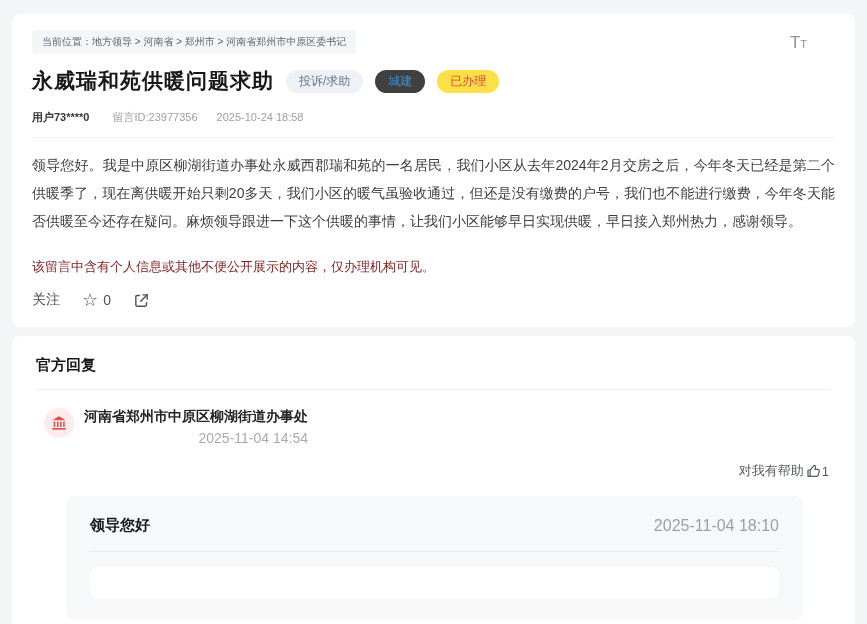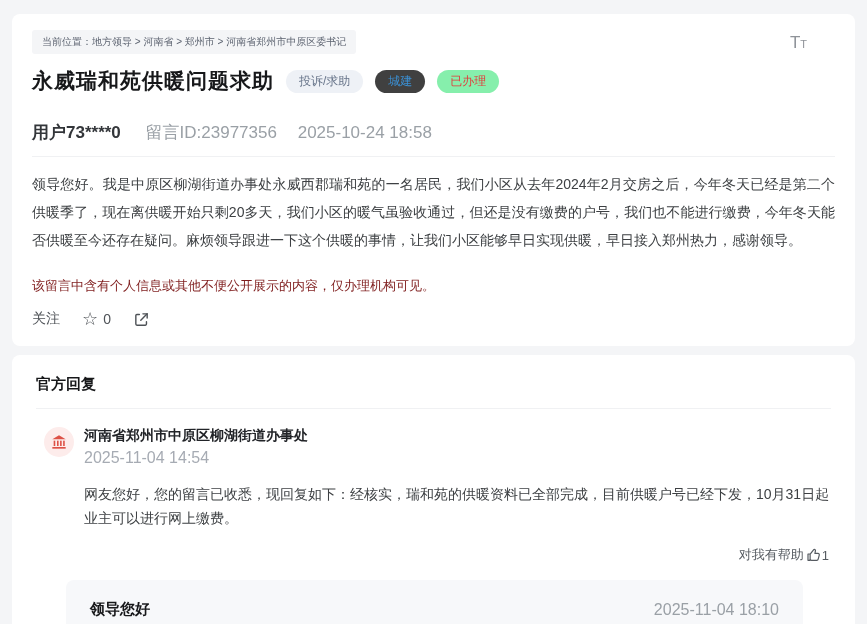--- a/index.html
+++ b/index.html
@@ -34,22 +34,22 @@
   .tag {
     display: inline-block;
     font-size: 12px;
     border-radius: 12px;
     padding: 3px 13px;
     margin-left: 12px;
     white-space: nowrap;
   }
   .tag-type   { background: #eef1f6; color: #68758a; }
   .tag-domain { background: #404040; color: #3b90d4; }
-  .tag-status { background: #86efac; color: #e23c3c; }
-  .meta-row { margin-top: 26px; font-size: 17px; color: #9aa0a6; }
+  .tag-status { background: #fde047; color: #e23c3c; }
+  .meta-row { margin-top: 15px; font-size: 11px; color: #9aa0a6; }
   .meta-row .author { color: #33363a; font-weight: 700; margin-right: 20px; }
   .meta-row .meta { margin-right: 16px; }
   .divider { border-bottom: 1px solid #f0f1f3; margin-top: 12px; }
   .body-text {
     margin-top: 13px;
     font-size: 14px;
     line-height: 28px;
     color: #3d4043;
     text-align: justify;
   }
@@ -75,21 +75,21 @@
   .org-icon {
     width: 30px; height: 30px;
     border-radius: 50%;
     background: #fdeceb;
     display: inline-flex;
     align-items: center;
     justify-content: center;
     flex: 0 0 30px;
   }
   .org-name { font-size: 14px; font-weight: 700; color: #222428; }
-  .reply-date { margin-top: 4px; font-size: 16px; color: #a6abb3; }
+  .reply-date { margin-top: 4px; font-size: 14px; color: #a6abb3; text-align: right; }
   .reply-text {
     margin: 15px 24px 0 72px;
     font-size: 14px;
     line-height: 24px;
     color: #3d4043;
   }
   .helpful-row {
     margin-top: 16px;
     padding-right: 26px;
     display: flex;
@@ -177,21 +177,20 @@
           <rect x="18.2" y="10" width="2.4" height="8"></rect>
           <rect x="2" y="19.5" width="20" height="2.5"></rect>
         </svg>
       </span>
       <div>
         <div class="org-name">河南省郑州市中原区柳湖街道办事处</div>
         <div class="reply-date">2025-11-04 14:54</div>
       </div>
     </div>
 
-    <p class="reply-text">网友您好，您的留言已收悉，现回复如下：经核实，瑞和苑的供暖资料已全部完成，目前供暖户号已经下发，10月31日起业主可以进行网上缴费。</p>
 
     <div class="helpful-row">
       <span>对我有帮助</span>
       <span class="thumb-icon">
         <svg width="16" height="16" viewBox="0 0 24 24" fill="none" stroke="#565b61" stroke-width="1.8" stroke-linecap="round" stroke-linejoin="round">
           <path d="M3 10.5h3.2V20H3z"></path>
           <path d="M6.2 19.2c.6.5 1.3.8 2.1.8h7.9c1 0 1.9-.7 2.1-1.7l1.6-6.2c.3-1.2-.7-2.4-1.9-2.4h-4.6l.8-4.1c.2-1-.6-2-1.6-2-.5 0-1 .3-1.3.7L6.9 10"></path>
         </svg>
       </span>
       <span>1</span>

